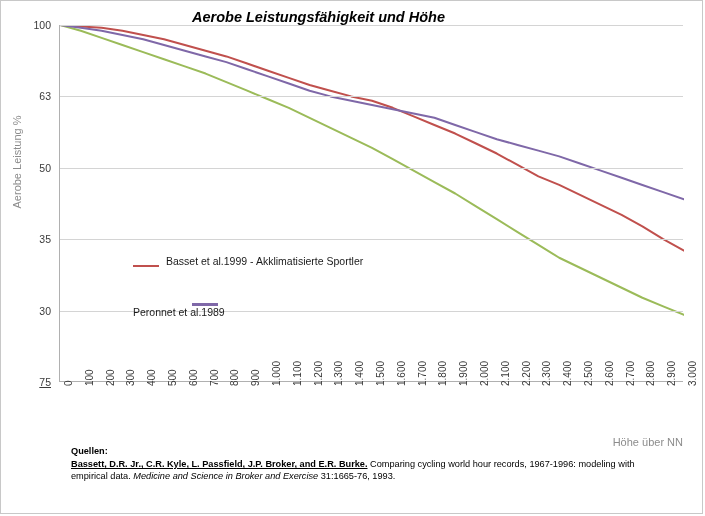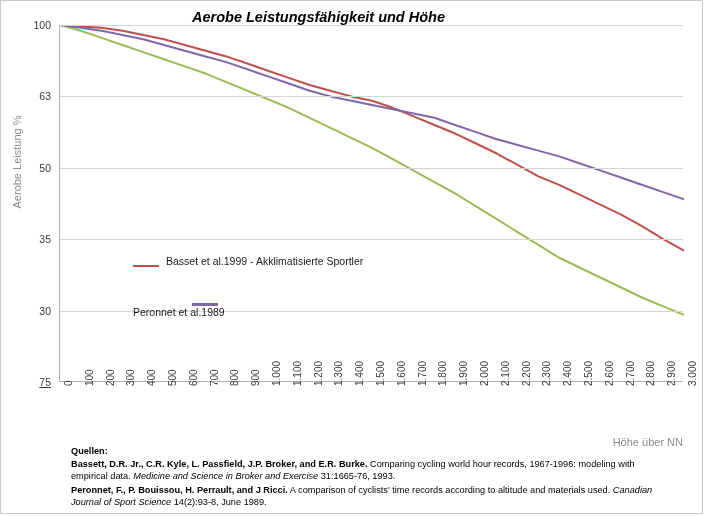--- a/index.html
+++ b/index.html
@@ -131,21 +131,21 @@
     position: absolute;
     left: 70px;
     top: 432px;
     width: 600px;
     font-size: 9.2px;
     line-height: 1.33;
     color: #000000;
     margin-top: 12px;
   }
   #sources .src-head { font-weight: bold; }
-  #sources .b { font-weight: bold; }
+  #sources .b { font-weight: bold; text-decoration: underline; }
   #sources .i { font-style: italic; }
   .src-block { margin-top: 1px; }
   svg { display: block; }
 </style>
 </head>
 <body>
 
 <div id="frame">
 
   <div id="title">Aerobe Leistungsfähigkeit und Höhe</div>
@@ -220,21 +220,15 @@
     </div>
 
   <div id="sources">
     <div class="src-head">Quellen:</div>
     <div class="src-block">
       <span class="b">Bassett, D.R. Jr., C.R. Kyle, L. Passfield, J.P. Broker, and E.R. Burke.</span>
       <span>Comparing cycling world hour records, 1967-1996: modeling with empirical data.</span>
       <span class="i">Medicine and Science in Broker and Exercise</span>
       <span>31:1665-76, 1993.</span>
     </div>
-    <div class="src-block">
-      <span class="b">Peronnet, F., P. Bouissou, H. Perrault, and J Ricci.</span>
-      <span>A comparison of cyclists' time records according to altitude and materials used.</span>
-      <span class="i">Canadian Journal of Sport Science</span>
-      <span>14(2):93-8, June 1989.</span>
-    </div>
   </div>
 
 </div>
 
 </body></html>

